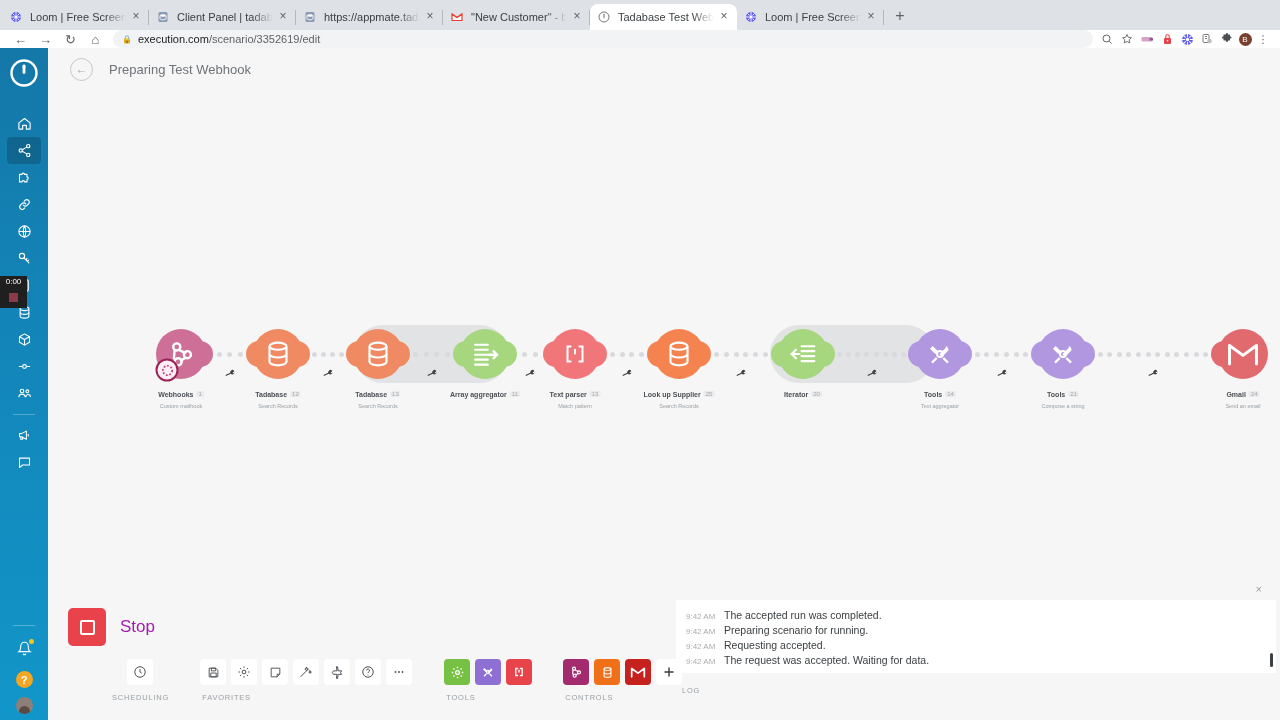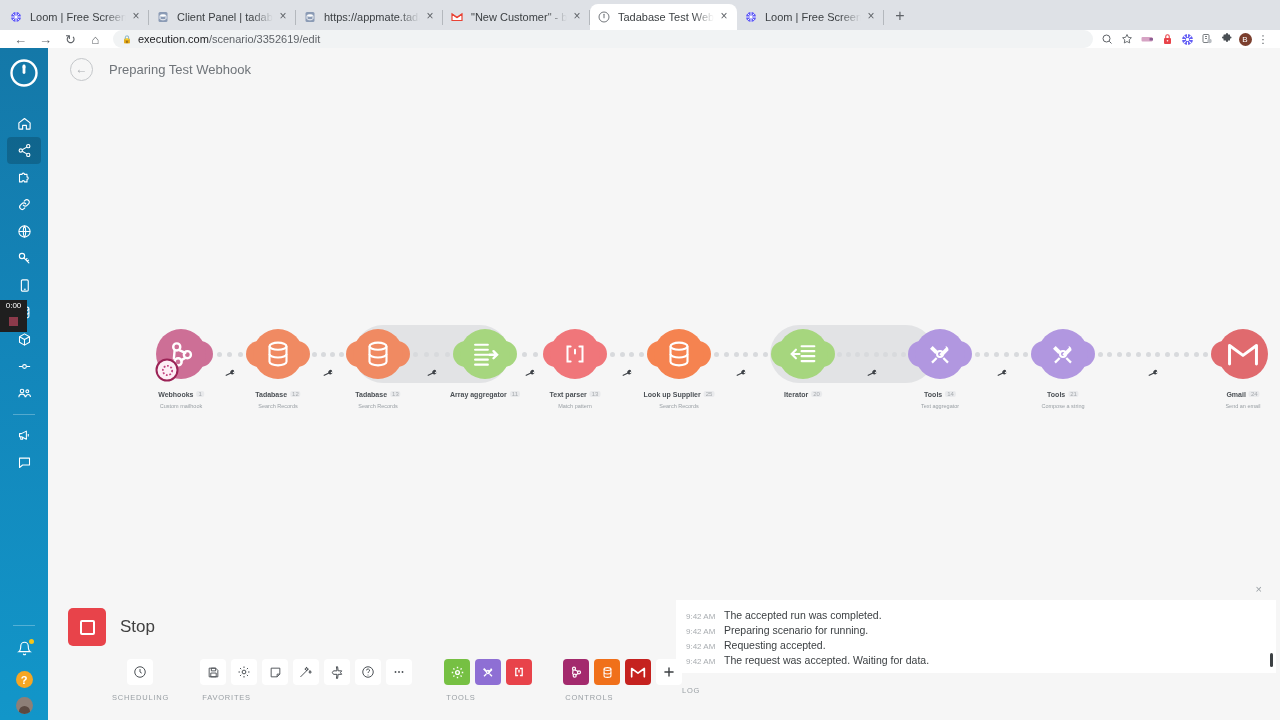--- a/index.html
+++ b/index.html
@@ -185,21 +185,20 @@
     width:5px; height:5px; border-radius:50%;
     background:#f5c518;
   }
 
   
   .rec-overlay {
     position: absolute;
     left: 0; top: 228px;
     width: 34px;
     z-index: 40;
-    margin-top: 24px;
   }
   .rec-timer {
     background: #1f1f1f;
     color: #fff;
     font-size: 8px;
     text-align: center;
     padding: 1px 0;
     width: 27px;
     font-family: "Liberation Sans", sans-serif;
   }
@@ -356,21 +355,21 @@
     display: flex; align-items: center; justify-content: center;
   }
   .stop-btn i {
     width: 15px; height: 15px;
     border: 2px solid #fff;
     border-radius: 2px;
     display: block;
   }
   .stop-label {
     font-size: 17px;
-    color: #404040;
+    color: #a21caf;
   }
 
   .tool-groups {
     position: absolute;
     left: 62px; top: 57px;
     display: flex;
     align-items: flex-start;
   }
   .tool-group { display: flex; flex-direction: column; align-items: center; }
   .tool-group .icons { display: flex; gap: 5px; }

